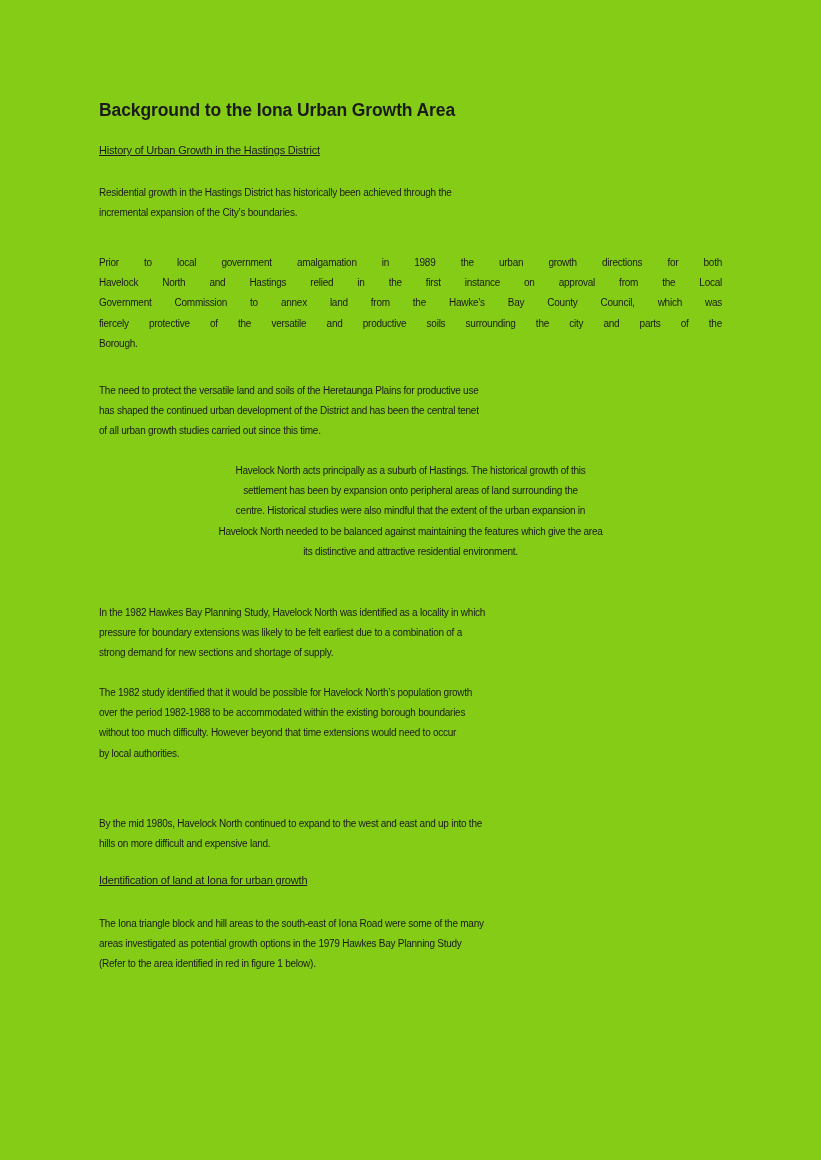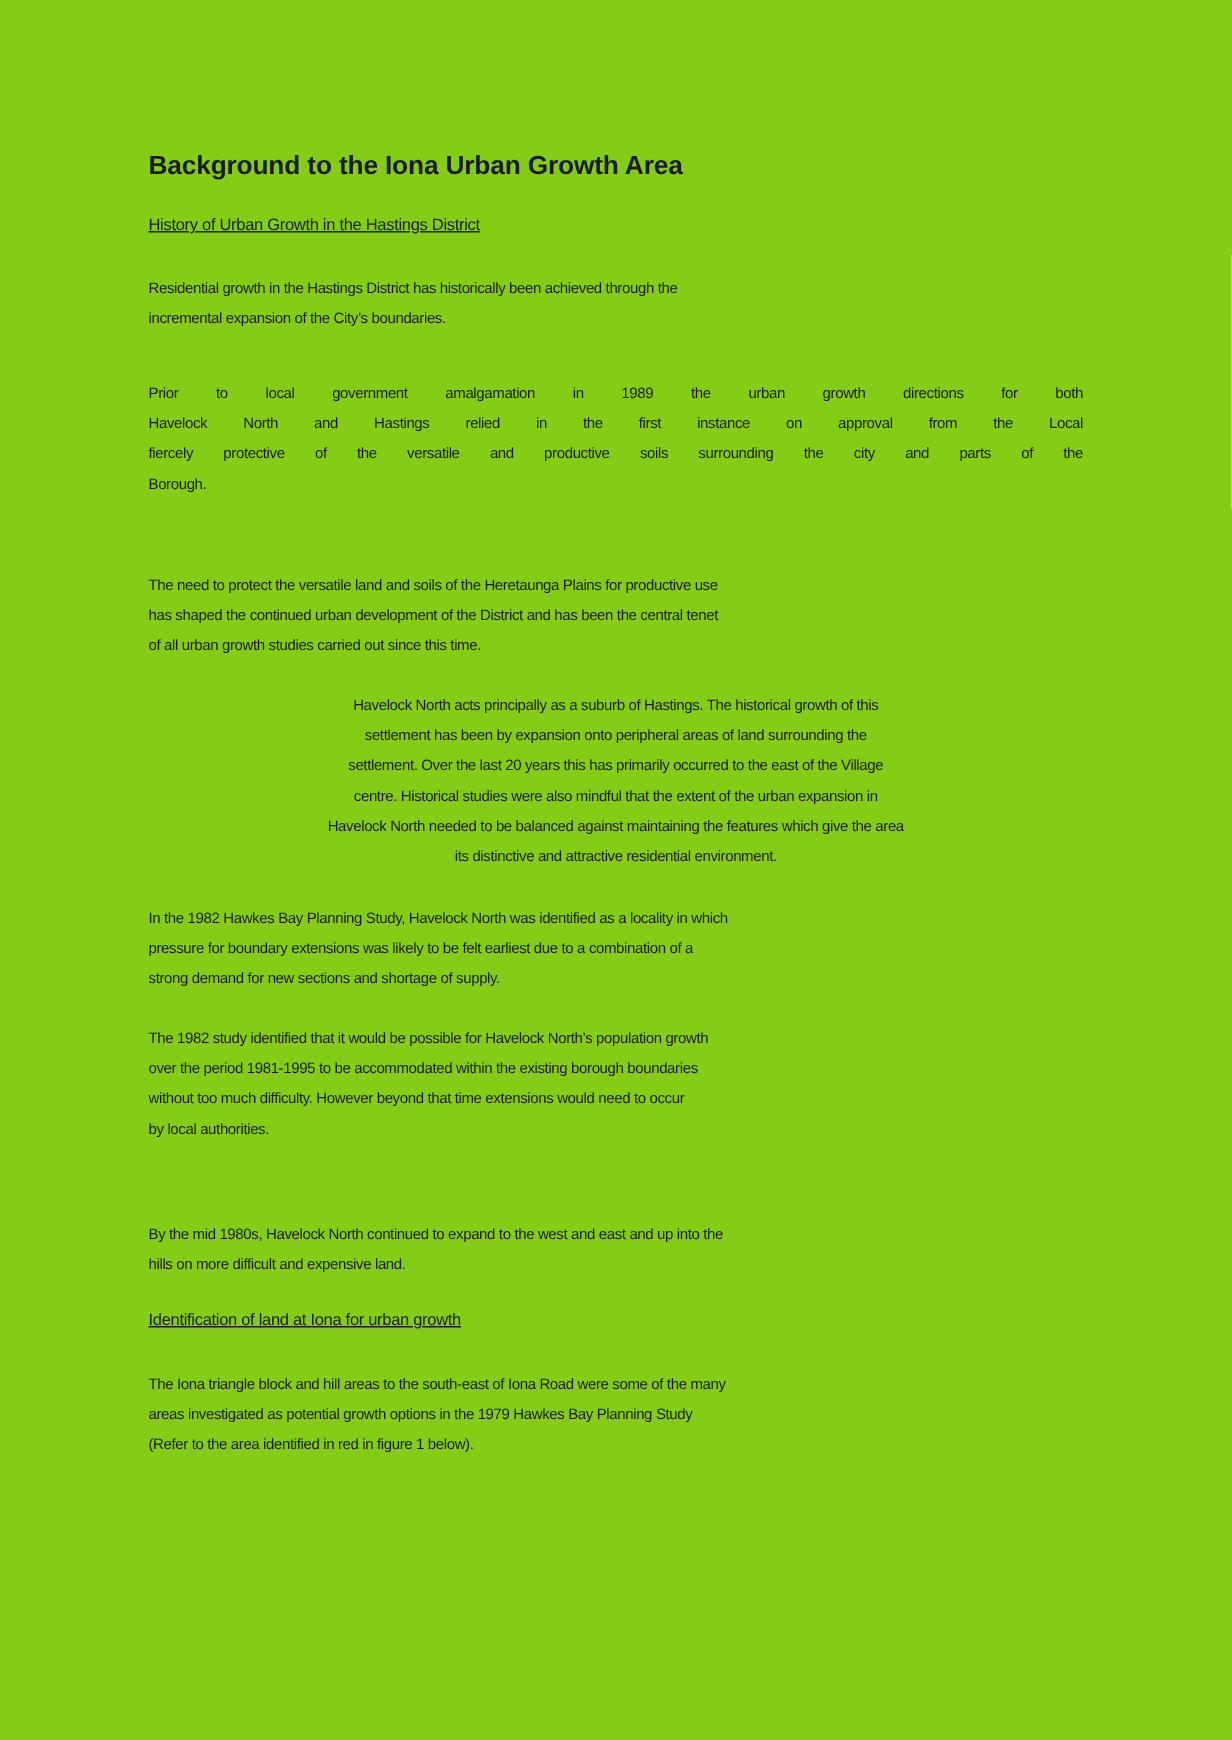--- a/index.html
+++ b/index.html
@@ -37,48 +37,48 @@
   <div class="subhead" style="top:144px;">History of Urban Growth in the Hastings District</div>
 
   <div class="para" style="top:183px;">
     <span class="ln">Residential growth in the Hastings District has historically been achieved through the</span>
     <span class="ln">incremental expansion of the City’s boundaries.</span>
   </div>
 
   <div class="para justify" style="top:253px;">
     <span class="ln">Prior to local government amalgamation in 1989 the urban growth directions for both</span>
     <span class="ln">Havelock North and Hastings relied in the first instance on approval from the Local</span>
+    <span class="ln">Government Commission to annex land from the Hawke’s Bay County Council, which was</span>
     <span class="ln">fiercely protective of the versatile and productive soils surrounding the city and parts of the</span>
     <span class="ln last">Borough.</span>
   </div>
 
   <div class="para" style="top:381px;">
     <span class="ln">The need to protect the versatile land and soils of the Heretaunga Plains for productive use</span>
     <span class="ln">has shaped the continued urban development of the District and has been the central tenet</span>
     <span class="ln">of all urban growth studies carried out since this time.</span>
   </div>
 
   <div class="para" style="top:461px;text-align:center;">
     <span class="ln">Havelock North acts principally as a suburb of Hastings.  The historical growth of this</span>
     <span class="ln">settlement has been by expansion onto peripheral areas of land surrounding the</span>
-    <span class="ln">settlement.  Over the last 20 years this has primarily occurred to the east of the Village</span>
     <span class="ln">centre.  Historical studies were also mindful that the extent of the urban expansion in</span>
     <span class="ln">Havelock North needed to be balanced against maintaining the features which give the area</span>
     <span class="ln">its distinctive and attractive residential environment.</span>
   </div>
 
   <div class="para" style="top:603px;">
     <span class="ln">In the 1982 Hawkes Bay Planning Study, Havelock North was identified as a locality in which</span>
     <span class="ln">pressure for boundary extensions was likely to be felt earliest due to a combination of a</span>
     <span class="ln">strong demand for new sections and shortage of supply.</span>
   </div>
 
   <div class="para" style="top:683px;">
     <span class="ln">The 1982 study identified that it would be possible for Havelock North’s population growth</span>
-    <span class="ln">over the period 1981-1995 to be accommodated within the existing borough boundaries</span>
+    <span class="ln">over the period 1982-1988 to be accommodated within the existing borough boundaries</span>
     <span class="ln">without too much difficulty.  However beyond that time extensions would need to occur</span>
     <span class="ln">by local authorities.</span>
   </div>
 
   <div class="para" style="top:814px;">
     <span class="ln">By the mid 1980s, Havelock North continued to expand to the west and east and up into the</span>
     <span class="ln">hills on more difficult and expensive land.</span>
   </div>
 
   <div class="subhead" style="top:874px;">Identification of land at Iona for urban growth</div>

